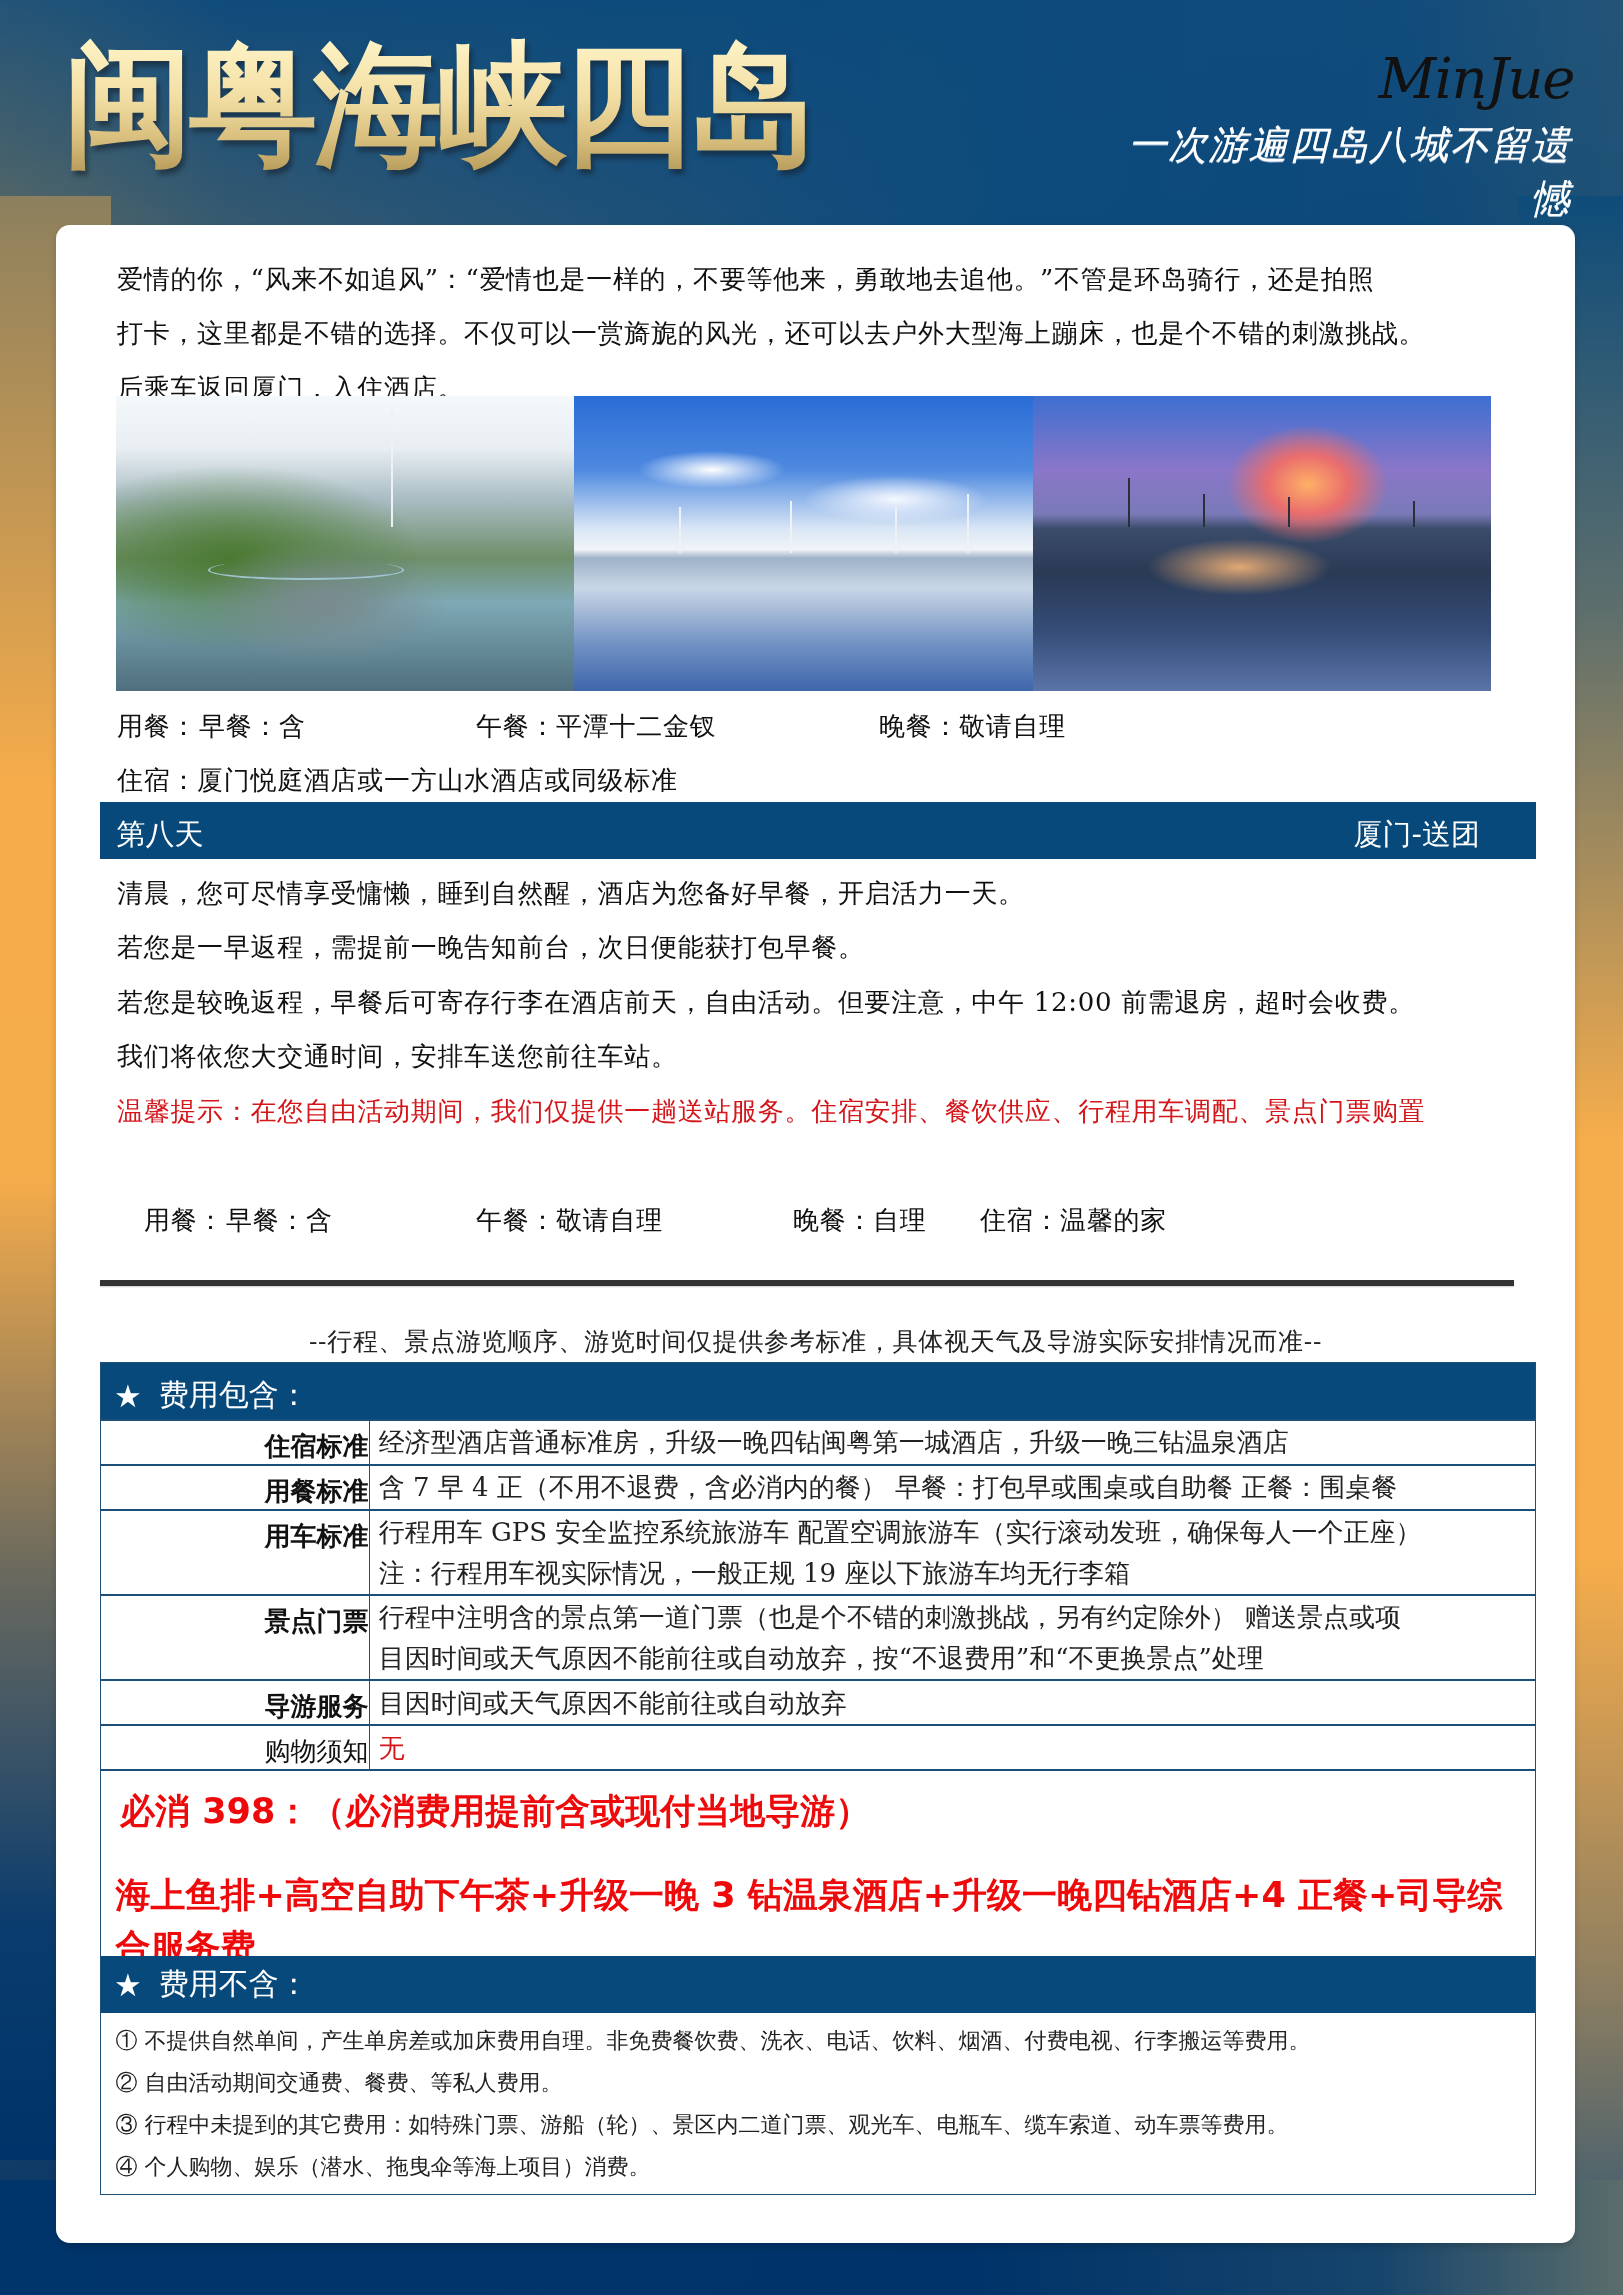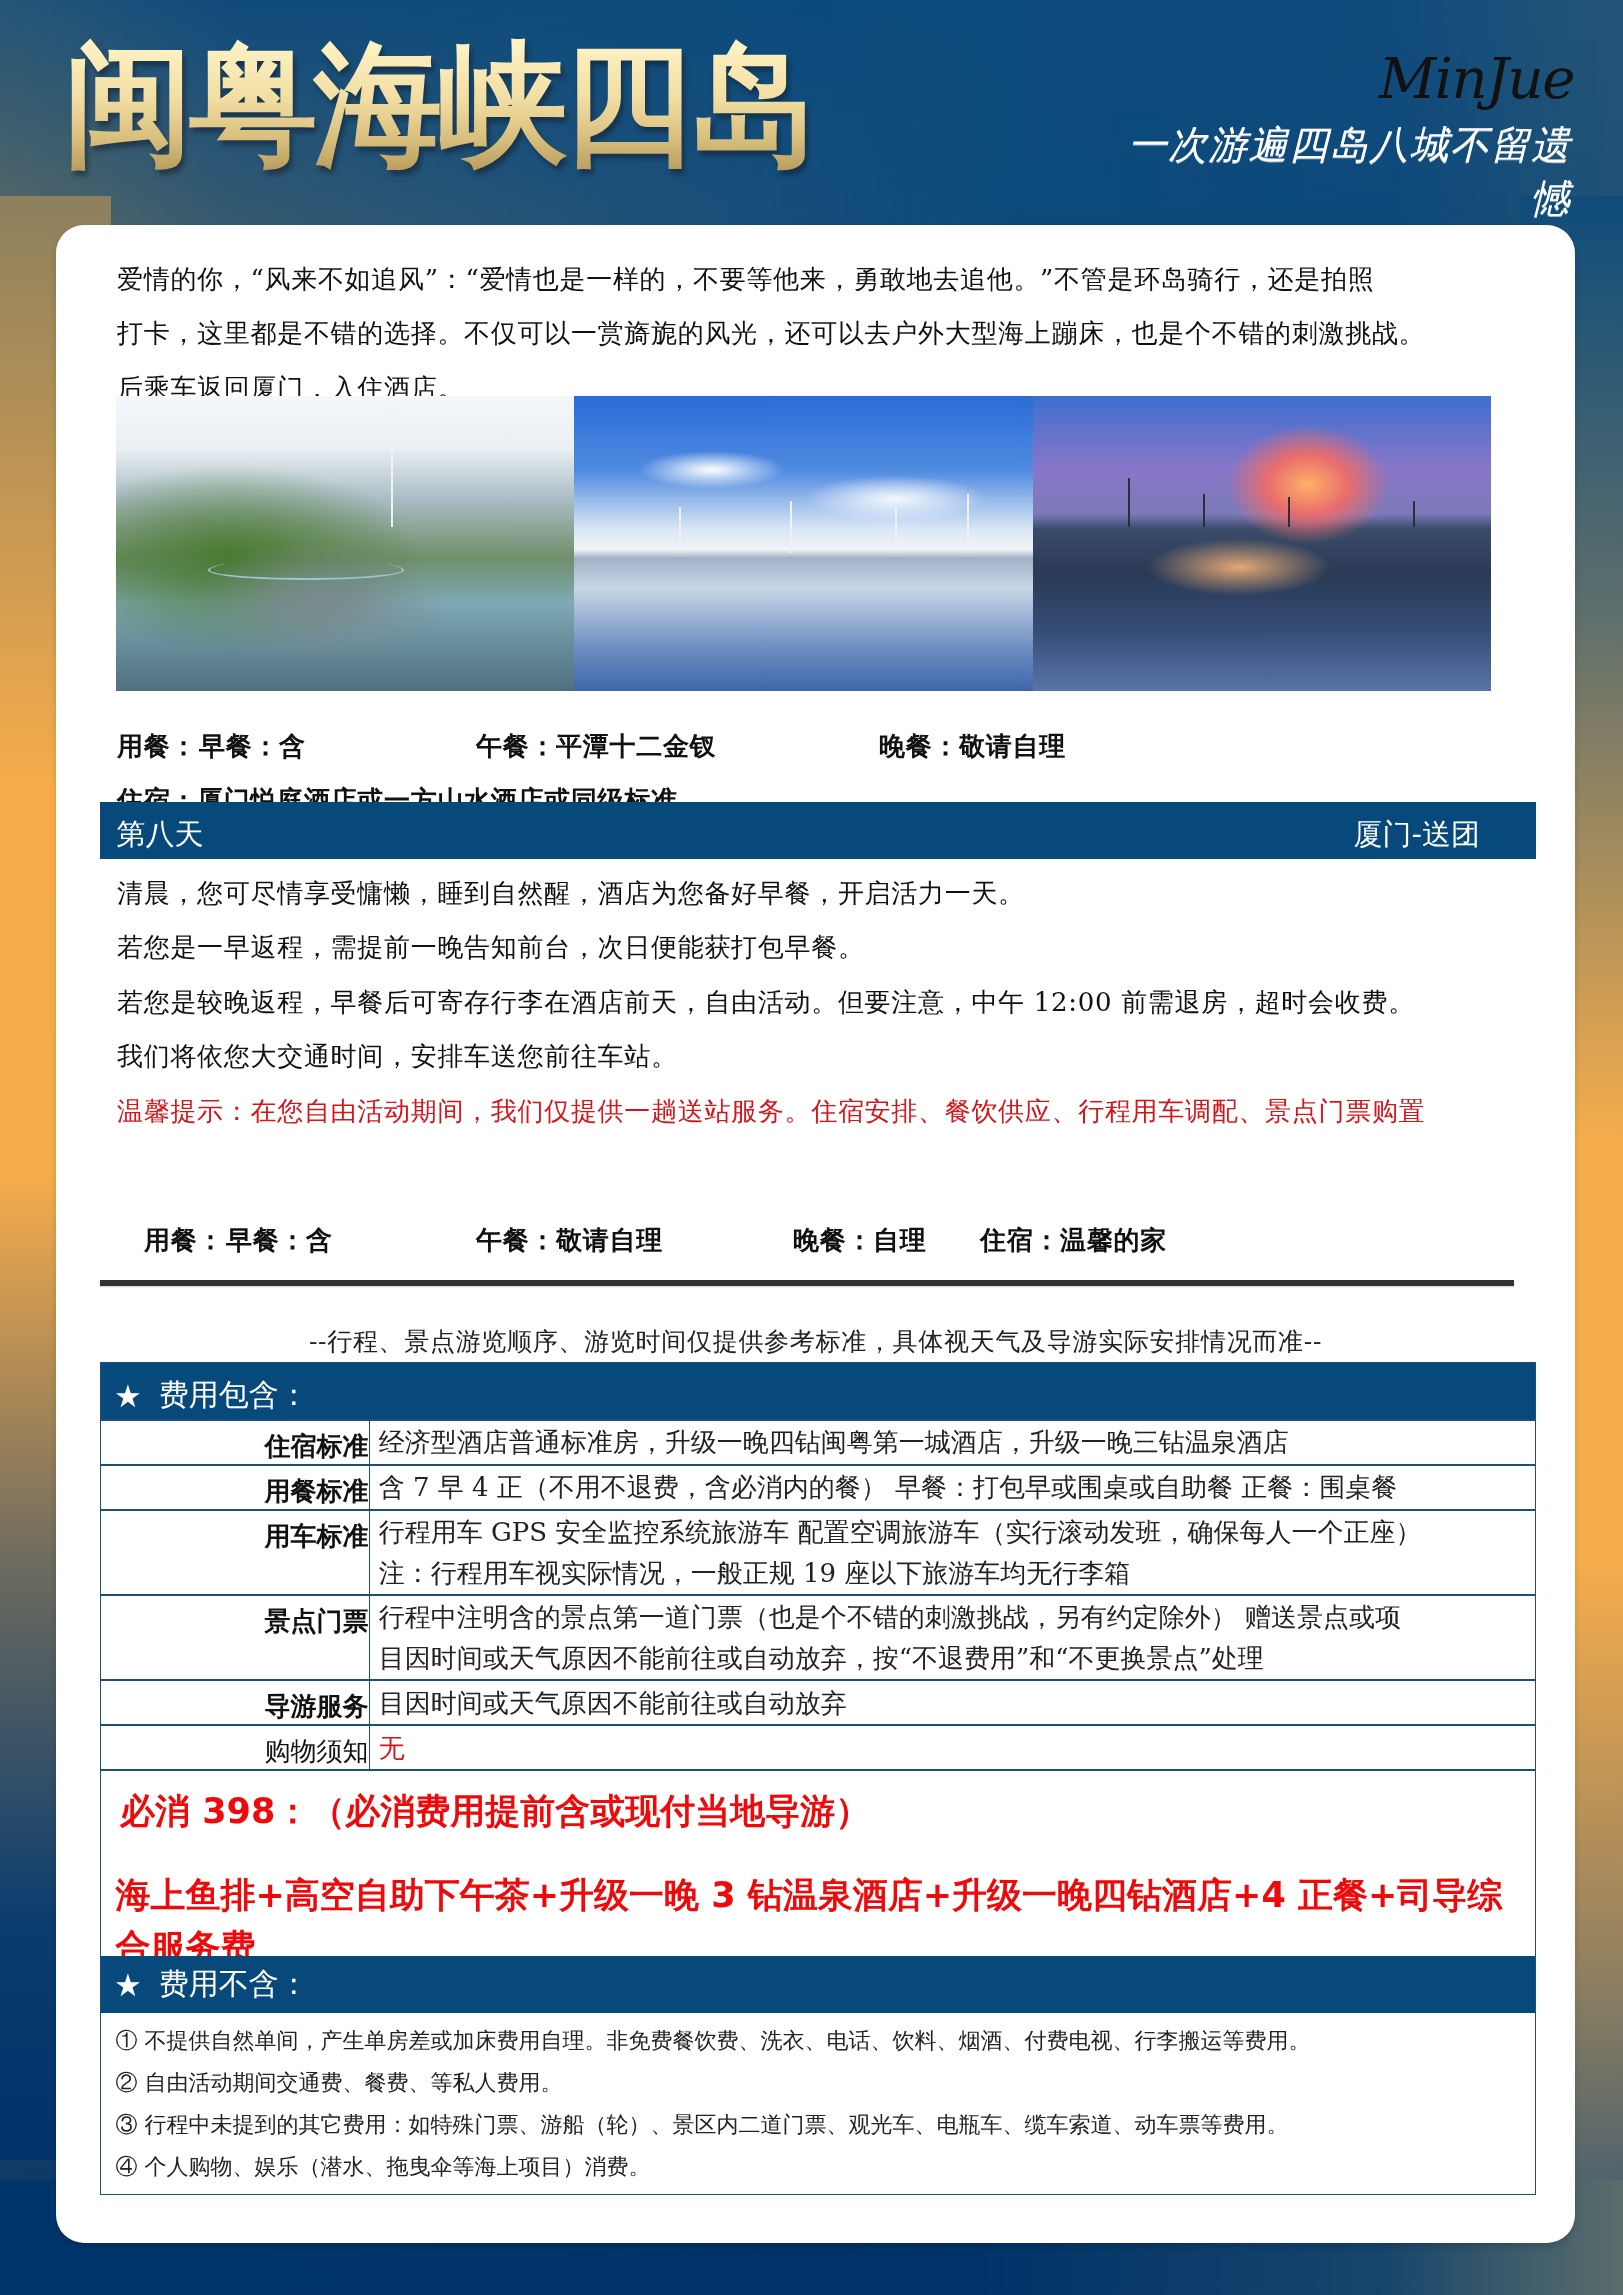--- a/index.html
+++ b/index.html
@@ -50,31 +50,31 @@
   .slogan {
     position: absolute; left: 1106px; top: 118px; width: 465px; text-align: right;
     font-family: "DejaVu Sans", "Liberation Sans", sans-serif;
     font-style: italic; font-size: 39px; color: #ffffff; letter-spacing: 1.3px;
     text-shadow: 0 0.7px 0 #9fb7d0;
   }
 
   
   .card {
     position: absolute; left: 56px; top: 225px; width: 1519px; height: 2018px;
-    background: #ffffff; border-radius: 28px;
+    background: #ffffff; border-radius: 14px;
     box-shadow: 0 3.9px 6.5px rgba(0,0,0,0.15);
   }
   .inner { position: absolute; left: 0; top: 0; width: 100%; height: 100%; }
 
   .txt {
     position: absolute; left: 61px; font-size: 26px; color: #111; white-space: nowrap;
     letter-spacing: 0.7px; line-height: 1;
   }
   .red { color: #d4161b; }
-  .bold { font-weight: bold; font-family: "DejaVu Sans", "Liberation Sans", sans-serif; margin-top: 20px; }
+  .bold { font-weight: normal; font-family: "DejaVu Sans", "Liberation Sans", sans-serif; }
 
   .photos {
     position: absolute; left: 60px; top: 171px; width: 1375px; height: 295px; display: flex;
   }
   .photo { flex: 1 1 0; height: 100%; position: relative; overflow: hidden; }
   .photo-1 {
     background:
       radial-gradient(ellipse 40% 30% at 45% 70%, #7a8a90 0%, rgba(122,138,144,0) 70%),
       radial-gradient(ellipse 60% 45% at 25% 55%, #4b7a32 0%, rgba(75,122,50,0) 70%),
       linear-gradient(180deg, #f4f8fb 0%, #e8eef2 18%, #a9bcc4 35%, #6f8f6a 55%, #7ea9b5 70%, #4f6f7d 100%);

